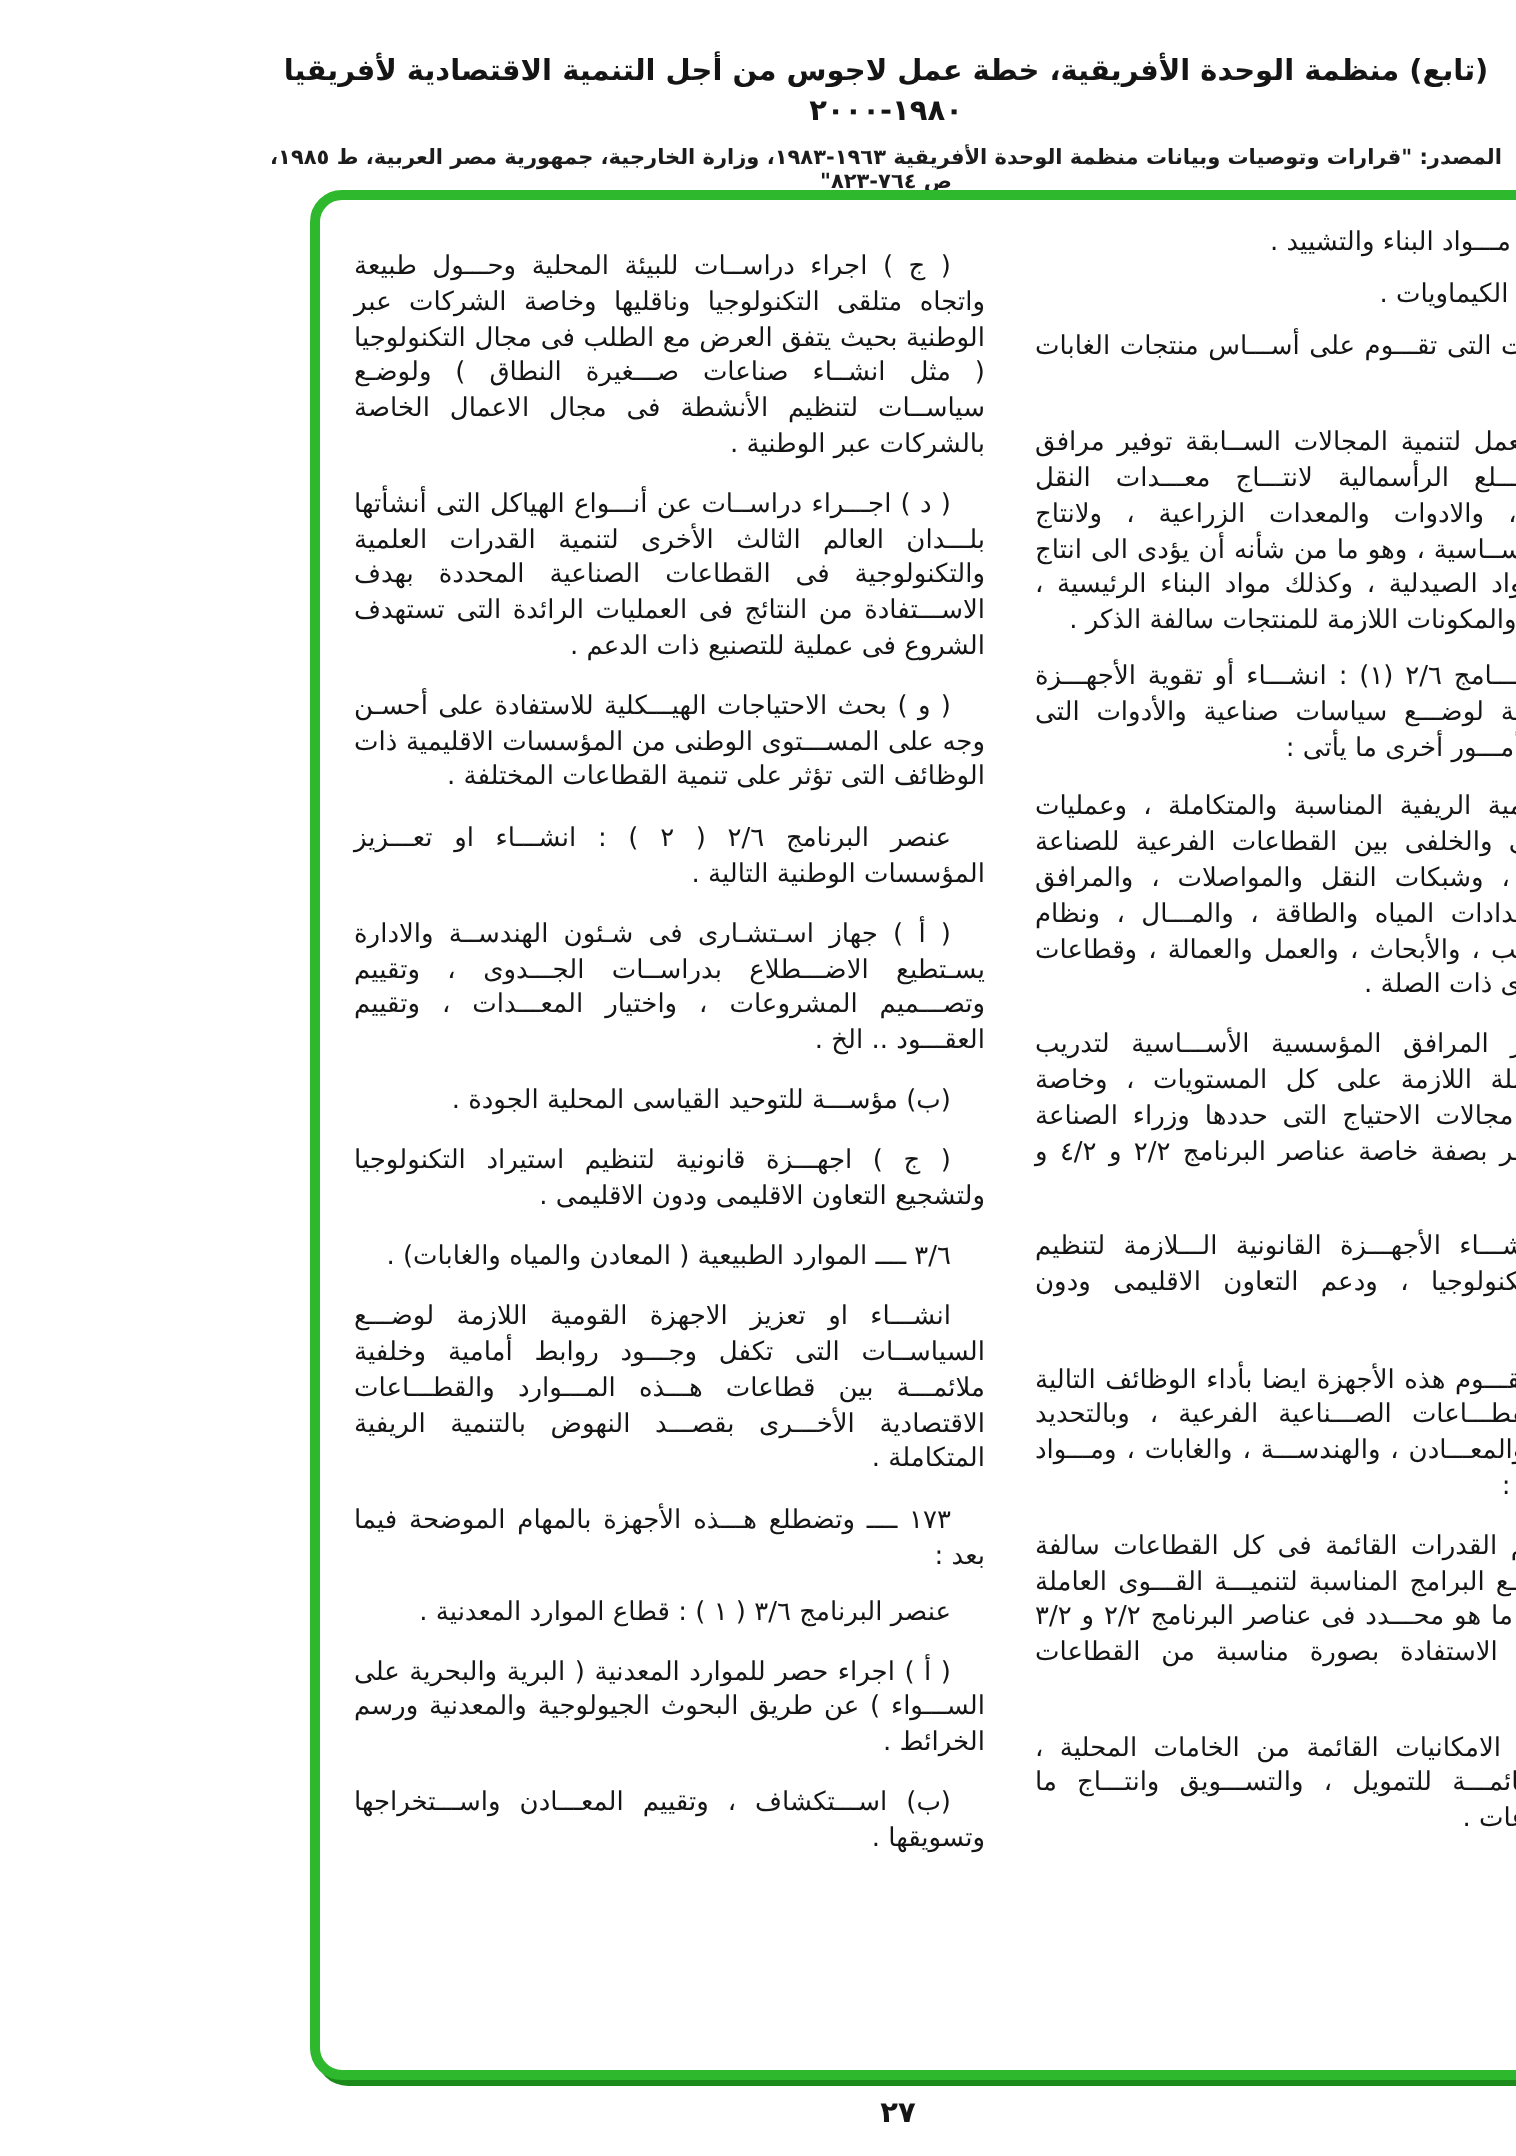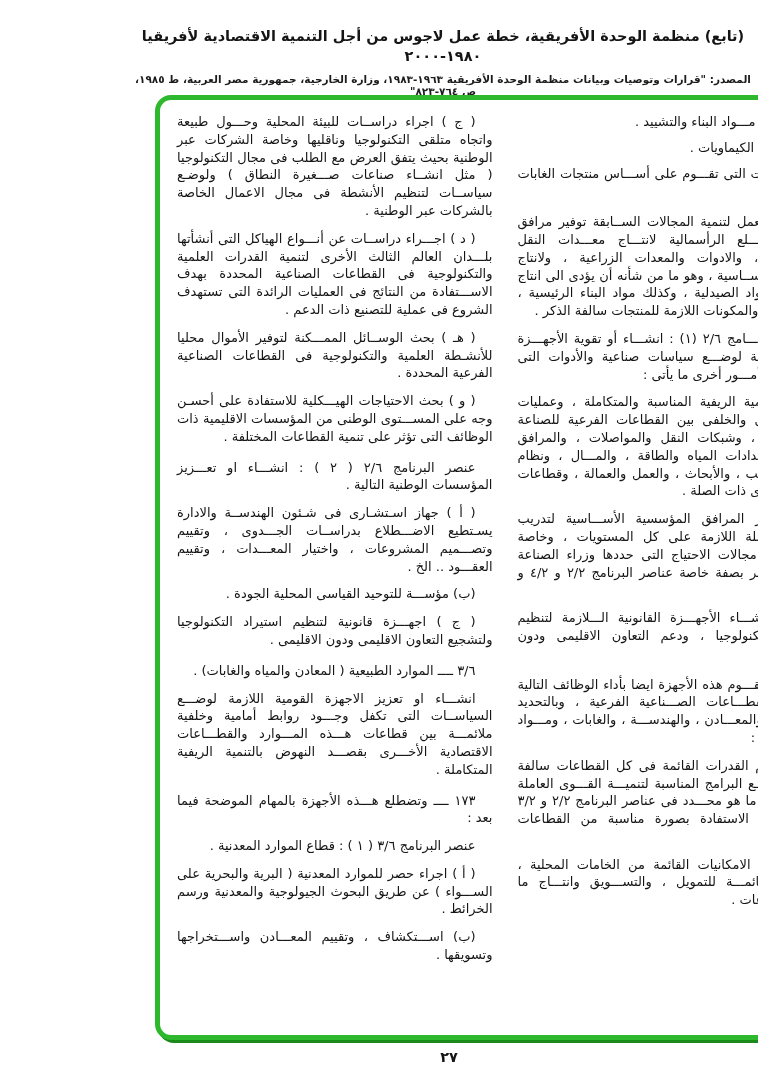--- a/index.html
+++ b/index.html
@@ -38,21 +38,21 @@
     overflow:hidden;
     background:#fff;
   }
   .columns{ display:flex; gap:25px; height:100%; }
   .column{
     flex:1 1 0;
     font-size:13px;
     line-height:1.37;
     text-align:justify;
   }
-  .para{ margin:0 0 10px 0; text-indent:17px; }
+  .para{ margin:12px 0 10px 0; text-indent:17px; }
   .heading{ font-weight:400; margin:5px 0 10px 0; text-indent:17px; }
   .list-item{ margin:0 0 8px 0; text-indent:0; }
   .gap-top{ margin-top:13px; }
 
   
   .page-number{
     position:absolute; bottom:13px; left:12px; right:0;
     text-align:center; font-weight:700; font-size:14.5px;
     letter-spacing:1px;
   }
@@ -80,21 +80,20 @@
         <div class="para">(ب) توفير المرافق المؤسسية الأســـاسية لتدريب القـــوى العاملة اللازمة على كل المستويات ، وخاصة المرأة ، فى مجالات الاحتياج التى حددها وزراء الصناعة الأفارقة ( انظر بصفة خاصة عناصر البرنامج ٢/٢ و ٤/٢ و ٥/٢ ) .</div>
         <div class="para">( ج ) انشـــاء الأجهـــزة القانونية الـــلازمة لتنظيم اســـتيراد التكنولوجيا ، ودعم التعاون الاقليمى ودون الاقليمى .</div>
         <div class="para gap-top">١٧٢ ــــ وتقـــوم هذه الأجهزة ايضا بأداء الوظائف التالية فى بعض القطـــاعات الصـــناعية الفرعية ، وبالتحديد الكيماويات ، والمعـــادن ، والهندســـة ، والغابات ، ومـــواد البناء والتشييد :</div>
         <div class="para">( أ ) تقييم القدرات القائمة فى كل القطاعات سالفة الذكر ، ووضـــع البرامج المناسبة لتنميـــة القـــوى العاملة فيها على نحو ما هو محـــدد فى عناصر البرنامج ٢/٢ و ٣/٢ و ٥/٢ بقصد الاستفادة بصورة مناسبة من القطاعات المحددة .</div>
         <div class="para">(ب) تقييم الامكانيات القائمة من الخامات المحلية ، والمرافق القائمـــة للتمويل ، والتســـويق وانتـــاج ما يستورد للصناعات .</div>
       </section>
 
       <section class="column">
         <div class="para">( ج ) اجراء دراســات للبيئة المحلية وحـــول طبيعة واتجاه متلقى التكنولوجيا وناقليها وخاصة الشركات عبر الوطنية بحيث يتفق العرض مع الطلب فى مجال التكنولوجيا ( مثل انشــاء صناعات صـــغيرة النطاق ) ولوضـع سياســات لتنظيم الأنشطة فى مجال الاعمال الخاصة بالشركات عبر الوطنية .</div>
         <div class="para">( د ) اجـــراء دراســات عن أنـــواع الهياكل التى أنشأتها بلـــدان العالم الثالث الأخرى لتنمية القدرات العلمية والتكنولوجية فى القطاعات الصناعية المحددة بهدف الاســـتفادة من النتائج فى العمليات الرائدة التى تستهدف الشروع فى عملية للتصنيع ذات الدعم .</div>
-        <div class="para">( هـ ) بحث الوســائل الممـــكنة لتوفير الأموال محليا للأنشـطة العلمية والتكنولوجية فى القطاعات الصناعية الفرعية المحددة .</div>
         <div class="para">( و ) بحث الاحتياجات الهيـــكلية للاستفادة على أحسـن وجه على المســـتوى الوطنى من المؤسسات الاقليمية ذات الوظائف التى تؤثر على تنمية القطاعات المختلفة .</div>
         <div class="heading gap-top">عنصر البرنامج ٢/٦ ( ٢ ) : انشـــاء او تعـــزيز المؤسسات الوطنية التالية .</div>
         <div class="para">( أ ) جهاز اسـتشـارى فى شـئون الهندســة والادارة يسـتطيع الاضـــطلاع بدراســات الجـــدوى ، وتقييم وتصـــميم المشروعات ، واختيار المعـــدات ، وتقييم العقـــود .. الخ .</div>
         <div class="para">(ب) مؤســـة للتوحيد القياسى المحلية الجودة .</div>
         <div class="para">( ج ) اجهـــزة قانونية لتنظيم استيراد التكنولوجيا ولتشجيع التعاون الاقليمى ودون الاقليمى .</div>
         <div class="heading gap-top">٣/٦ ــــ الموارد الطبيعية ( المعادن والمياه والغابات) .</div>
         <div class="para">انشـــاء او تعزيز الاجهزة القومية اللازمة لوضـــع السياســات التى تكفل وجـــود روابط أمامية وخلفية ملائمـــة بين قطاعات هـــذه المـــوارد والقطـــاعات الاقتصادية الأخـــرى بقصـــد النهوض بالتنمية الريفية المتكاملة .</div>
         <div class="para gap-top">١٧٣ ــــ وتضطلع هـــذه الأجهزة بالمهام الموضحة فيما بعد :</div>
         <div class="heading">عنصر البرنامج ٣/٦ ( ١ ) : قطاع الموارد المعدنية .</div>
         <div class="para">( أ ) اجراء حصر للموارد المعدنية ( البرية والبحرية على الســـواء ) عن طريق البحوث الجيولوجية والمعدنية ورسم الخرائط .</div>

